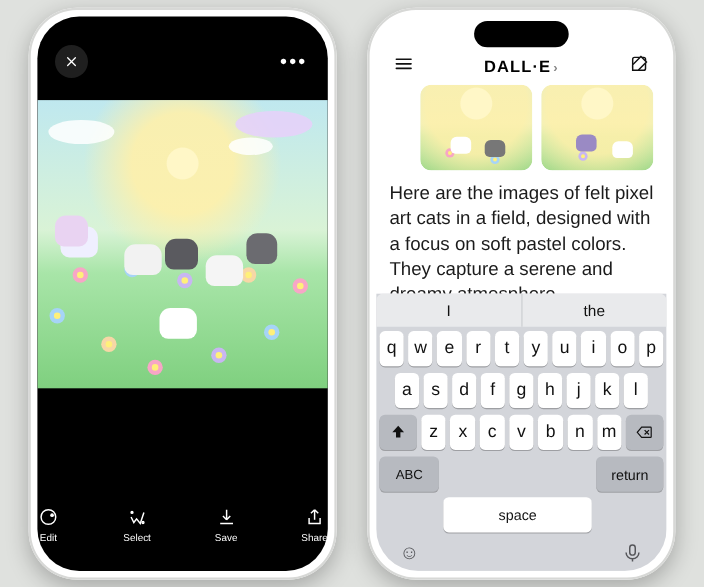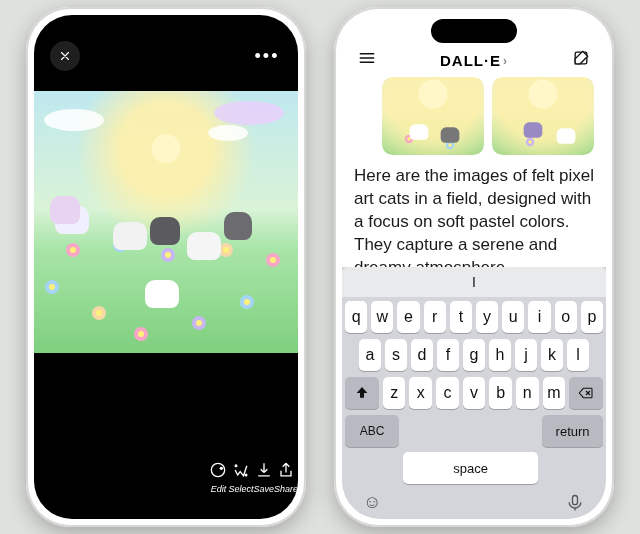--- a/index.html
+++ b/index.html
@@ -19,21 +19,21 @@
     background:
       radial-gradient(circle at 50% 22%, #fff7c7 0 14px, transparent 15px),
       radial-gradient(circle at 50% 22%, rgba(255,240,170,.9) 0 46px, transparent 90px),
       linear-gradient(#bfe8ef 0%, #d9f3d6 45%, #a8e5a8 60%, #7fd07f 100%);
   }
   .cloud { position:absolute; background:rgba(255,255,255,.85); border-radius:50%; filter:blur(.5px); }
   .flower { position:absolute; width:14px; height:14px; border-radius:50%; }
   .flower::after { content:""; position:absolute; inset:4px; background:#fff07a; border-radius:50%; }
   .cat { position:absolute; width:34px; height:28px; border-radius:10px 10px 8px 8px; }
   .cat::before, .cat::after { content:""; position:absolute; top:-8px; width:0; height:0; border:6px solid transparent; }
-  .p1-bottom { position:absolute; bottom:0; left:0; right:0; height:74px; display:flex; justify-content:flex-end; align-items:center; padding-bottom:10px;font-style:italic; }
+  .p1-bottom { position:absolute; bottom:0; left:0; right:0; height:74px; display:flex; justify-content:space-between; align-items:center; padding-bottom:10px; }
   .tool { display:flex; flex-direction:column; align-items:center; gap:4px; color:#fff; font-size:9px; }
   .tool svg { width:20px; height:20px; stroke:#fff; fill:none; stroke-width:1.6; }
   
   .p2 .phone-inner { background:#fff; display:flex; flex-direction:column; }
   .p2-header { height:62px; display:flex; align-items:flex-end; justify-content:space-between; padding:0 14px 8px; }
   .p2-title { font-size:15px; font-weight:600; letter-spacing:1px; display:flex; align-items:center; gap:2px; }
   .p2-title .chev { font-size:12px; color:#888; }
   .hbtn { width:22px; height:22px; display:flex; align-items:center; justify-content:center; color:#111; }
   .p2-body { flex:1; padding:0 12px; overflow:hidden; }
   .thumbs { display:flex; gap:8px; margin-bottom:10px; margin-left:28px;}
@@ -200,20 +200,21 @@
             <svg viewBox="0 0 24 24" width="14" height="14">
                 <path d="M12 19V5m0 0l-5 5m5-5l5 5" stroke="#fff" stroke-width="2.4" stroke-linecap="round" fill="none"></path>
               </svg>
           </div>
         </div>
       </div>
 
       <div class="kbd">
         <div class="sugg">
           <div>I</div>
+          <div>the</div>
         </div>
         <div class="krow" id="krow1">
             <div class="key">q</div>
             <div class="key">w</div>
             <div class="key">e</div>
             <div class="key">r</div>
             <div class="key">t</div>
             <div class="key">y</div>
             <div class="key">u</div>
             <div class="key">i</div>

